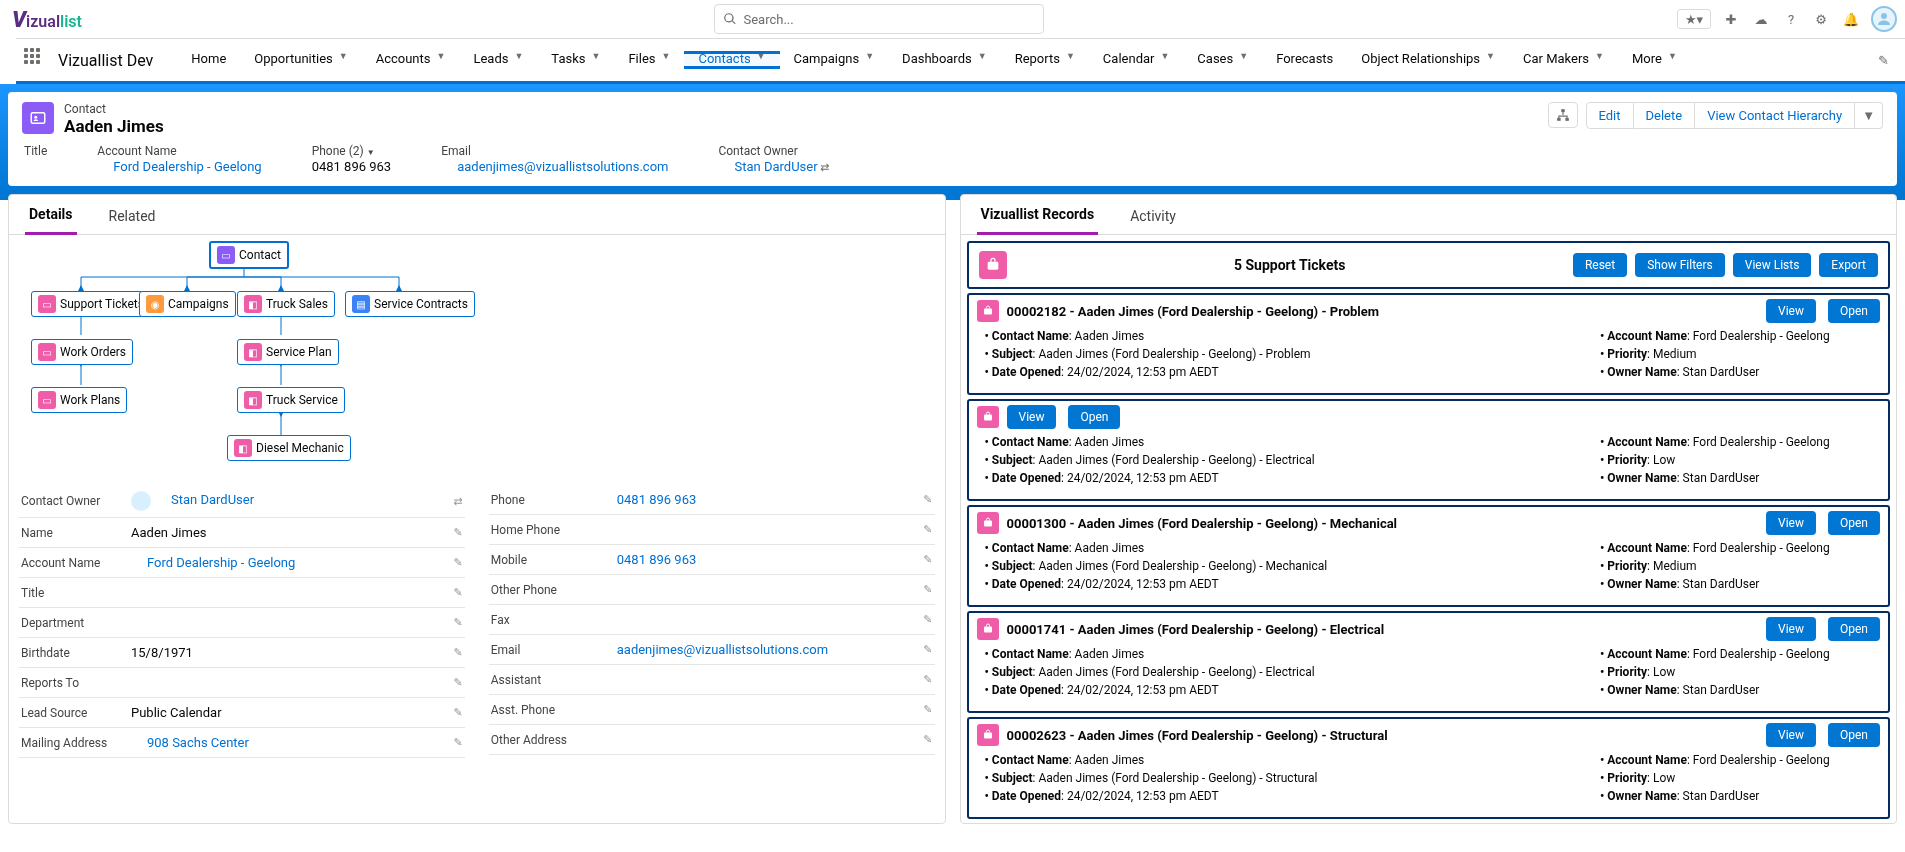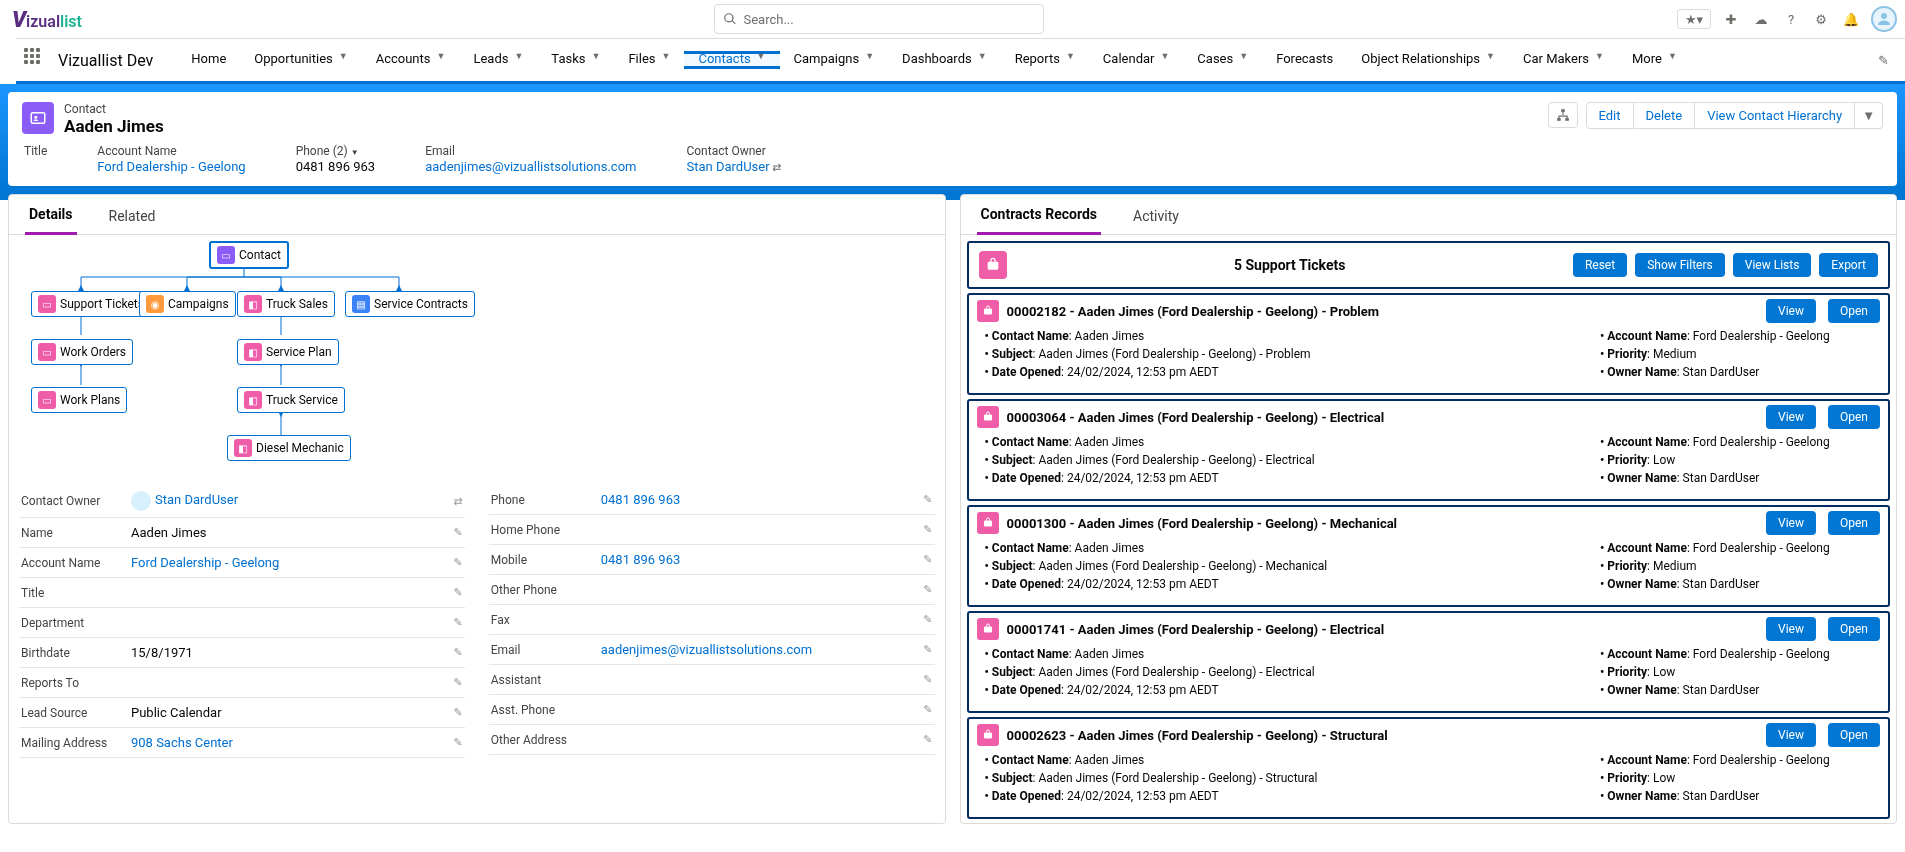--- a/index.html
+++ b/index.html
@@ -1,17 +1,17 @@
 <!DOCTYPE html>
 <html><head>
 <meta charset="utf-8">
 <style>
 * { box-sizing: border-box; margin: 0; padding: 0; font-family: -apple-system, BlinkMacSystemFont, "Segoe UI", Roboto, Helvetica, Arial, sans-serif; }
 body { background: #fff; font-size: 13px; color: #080707; }
-a { color: #0070d2; text-decoration: none; }
+a { color: #0070d2; text-decoration: none; margin-left: 16px; }
 
 
 .top-header { display: flex; align-items: center; height: 38px; background: #fff; padding: 0 8px; }
 .logo { font-size: 16px; font-weight: 600; padding-left: 4px; }
 .logo-v { color: #5a2d82; font-size: 22px; font-weight: 900; font-style: italic; }
 .logo-izual { color: #5a2d82; }
 .logo-list { color: #1ab394; }
 .search-wrap { flex: 1; display: flex; justify-content: center; }
 .search-box { width: 330px; height: 30px; border: 1px solid #dddbda; border-radius: 4px; display: flex; align-items: center; padding: 0 8px; color: #706e6b; }
 .search-box svg { width: 14px; height: 14px; margin-right: 6px; fill: #706e6b; }
@@ -418,21 +418,21 @@
             <div class="dlbl">Other Address</div>
             <div class="dval"></div>
             <span class="pencil">✎</span>
           </div>
         </div>
     </div>
   </div>
 
   <div class="panel">
     <div class="tabs">
-      <div class="tab active">Contracts Records</div>
+      <div class="tab active">Vizuallist Records</div>
       <div class="tab">Activity</div>
     </div>
 
     <div class="rec-header">
       <div class="rec-ic">
         <svg width="16" height="16" viewBox="0 0 24 24" fill="#fff">
             <rect x="4" y="7" width="16" height="12" rx="2"></rect>
             <path d="M9 7V5a3 3 0 016 0v2" stroke="#fff" stroke-width="2" fill="none"></path>
           </svg>
       </div>
@@ -470,21 +470,20 @@
           </div>
         </div>
         <div class="ticket">
           <div class="ticket-top">
             <div class="ticket-ic">
               <svg width="12" height="12" viewBox="0 0 24 24" fill="#fff">
                 <rect x="4" y="7" width="16" height="12" rx="2"></rect>
                 <path d="M9 7V5a3 3 0 016 0v2" stroke="#fff" stroke-width="2" fill="none"></path>
               </svg>
             </div>
-            <div class="ticket-title">00003064 - Aaden Jimes (Ford Dealership - Geelong) - Electrical</div>
             <button class="rec-btn">View</button>
             <button class="rec-btn" style="margin-left: 4px;">Open</button>
           </div>
           <div class="ticket-fields">
             <div class="ticket-col">
               <div class="bullet"><b>Contact Name</b>: Aaden Jimes</div>
               <div class="bullet"><b>Subject</b>: Aaden Jimes (Ford Dealership - Geelong) - Electrical</div>
               <div class="bullet"><b>Date Opened</b>: 24/02/2024, 12:53 pm AEDT</div>
             </div>
             <div class="ticket-col" style="max-width: 280px;">

